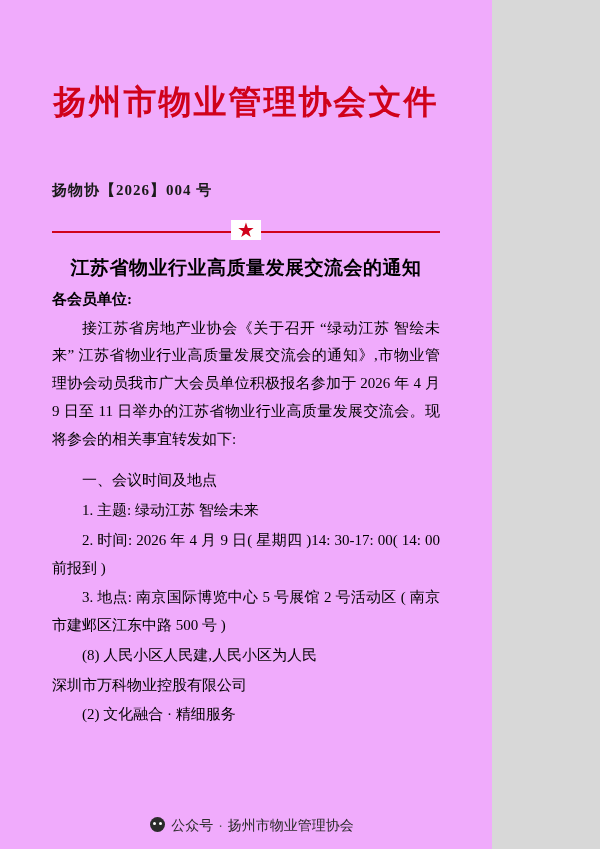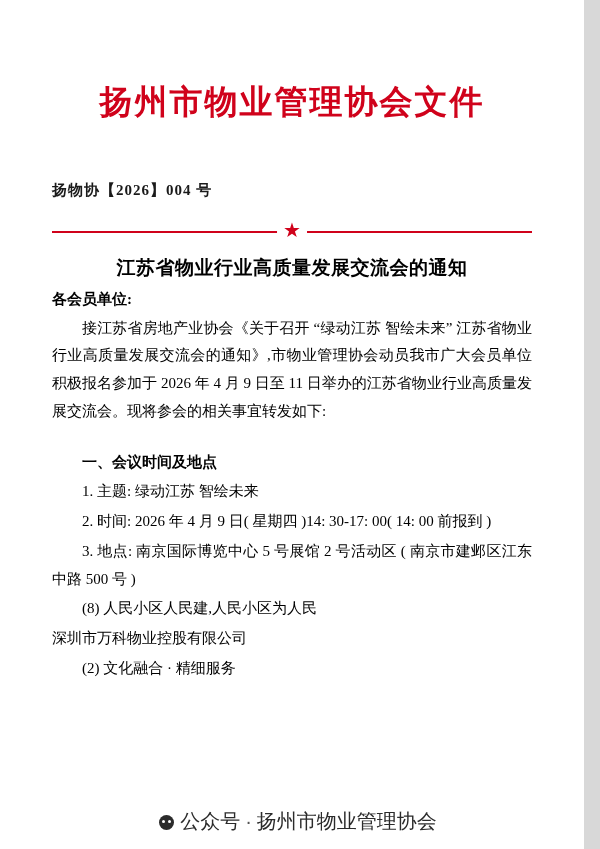--- a/index.html
+++ b/index.html
@@ -7,23 +7,23 @@
     padding: 0;
     background: #d8d8d8;
   }
   body {
     width: 600px;
     height: 849px;
     font-family: "Liberation Serif", "DejaVu Serif", serif;
   }
   .page {
     position: relative;
-    width: 584px;
+    width: 492px;
     height: 849px;
-    background: #ffffff;
+    background: #f0abfc;
     box-sizing: border-box;
     overflow: hidden;
   }
   .doc-body {
     padding: 58px 52px 0 52px;
   }
   .doc-title {
     text-align: center;
     color: #d0021b;
     font-size: 33px;
@@ -82,44 +82,44 @@
   p.para {
     font-size: 15px;
     line-height: 1.85;
     color: #000;
     margin: 6px 0 6px 0;
     text-align: justify;
     text-indent: 2em;
   }
   .section-head {
     font-size: 15px;
-    font-weight: bold;
+    font-weight: normal;
     color: #000;
-    margin-top: 23px;
+    margin-top: 14px;
     text-indent: 2em;
     line-height: 1.85;
   }
   .item {
     font-size: 15px;
     line-height: 1.85;
     color: #000;
     margin-top: 2px;
     text-indent: 2em;
     text-align: justify;
   }
   .item.cont {
     text-indent: 0;
   }
   .footer {
     position: absolute;
     left: 12px;
     right: 0;
     bottom: 14px;
     text-align: center;
-    font-size: 20px;
+    font-size: 14px;
     color: #2b2b2b;
     font-family: "Liberation Sans", sans-serif;
   }
   .footer .wechat-icon {
     display: inline-block;
     width: 15px;
     height: 15px;
     border-radius: 50%;
     background: #2b2b2b;
     position: relative;

